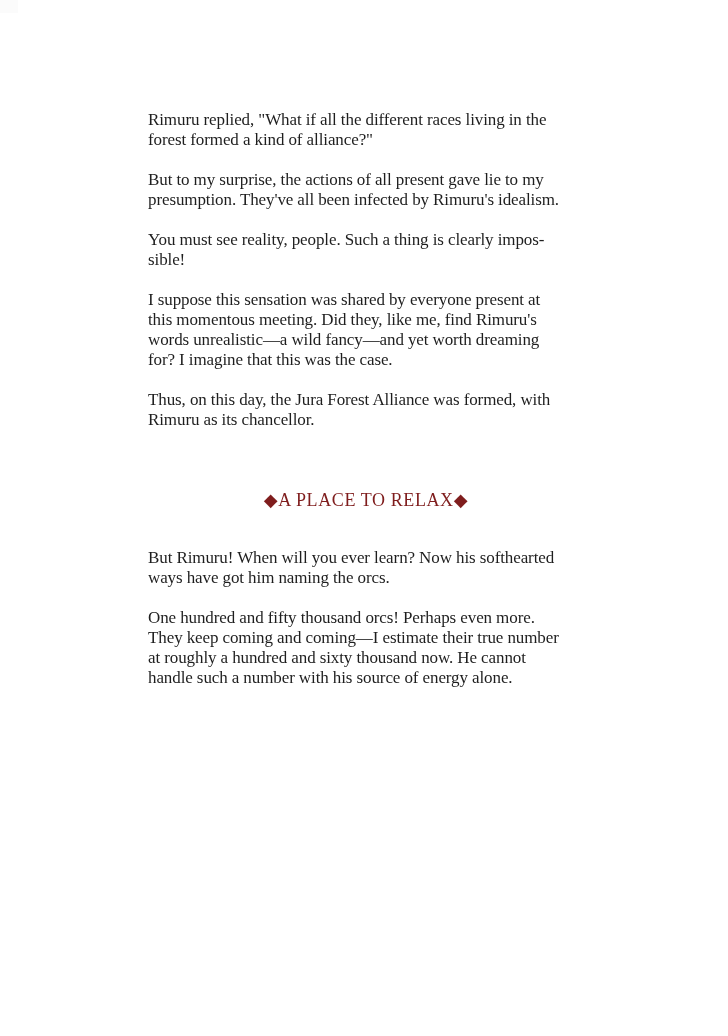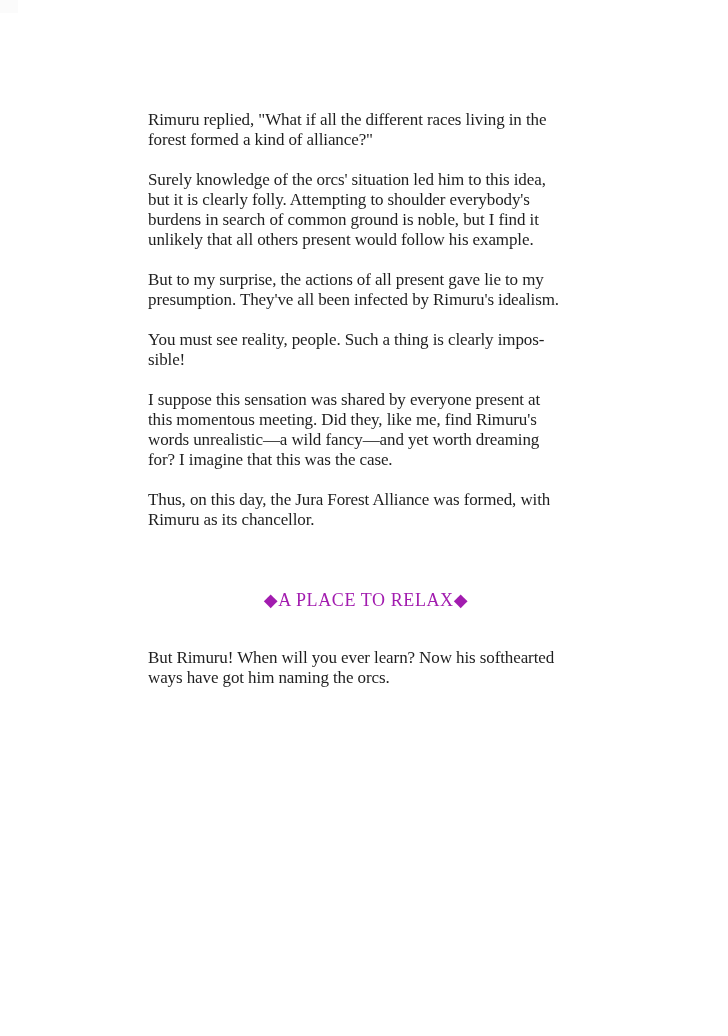--- a/index.html
+++ b/index.html
@@ -39,48 +39,48 @@
   .column p {
     margin: 0 0 20px 0;
     white-space: pre;       
     letter-spacing: -0.1px;
   }
   .section-heading {
     font-family: "Liberation Serif", "DejaVu Serif", serif;
     font-size: 18px;
     line-height: 20px;
     font-weight: 400;
-    color: #a21caf;
+    color: #7f1d1d;
     text-align: center;
     letter-spacing: 0.6px;
     margin: 60px 0 38px 0;
   }
 </style>
 </head>
 <body>
 
 <div class="page">
   <div class="scan-artifact"></div>
 
   <div class="column">
     <p>Rimuru replied, "What if all the different races living in the
 forest formed a kind of alliance?"</p>
-    <p>Surely knowledge of the orcs' situation led him to this idea,
-but it is clearly folly. Attempting to shoulder everybody's
-burdens in search of common ground is noble, but I find it
-unlikely that all others present would follow his example.</p>
     <p>But to my surprise, the actions of all present gave lie to my
 presumption. They've all been infected by Rimuru's idealism.</p>
     <p>You must see reality, people. Such a thing is clearly impos-
 sible!</p>
     <p>I suppose this sensation was shared by everyone present at
 this momentous meeting. Did they, like me, find Rimuru's
 words unrealistic—a wild fancy—and yet worth dreaming
 for? I imagine that this was the case.</p>
     <p>Thus, on this day, the Jura Forest Alliance was formed, with
 Rimuru as its chancellor.</p>
 
     <h2 class="section-heading">◆A PLACE TO RELAX◆</h2>
 
     <p>But Rimuru! When will you ever learn? Now his softhearted
 ways have got him naming the orcs.</p>
+    <p>One hundred and fifty thousand orcs! Perhaps even more.
+They keep coming and coming—I estimate their true number
+at roughly a hundred and sixty thousand now. He cannot
+handle such a number with his source of energy alone.</p>
   </div>
 </div>
 
 </body></html>

